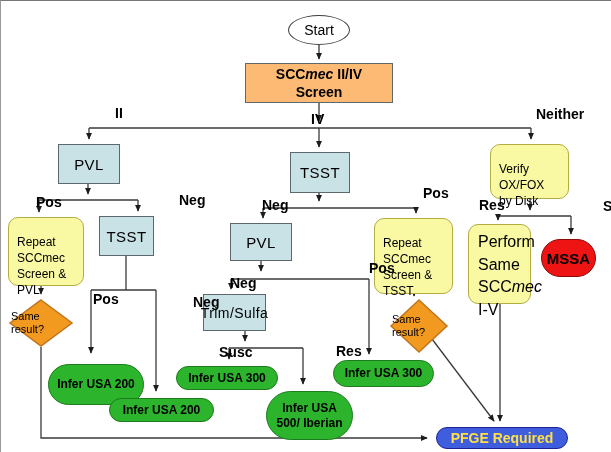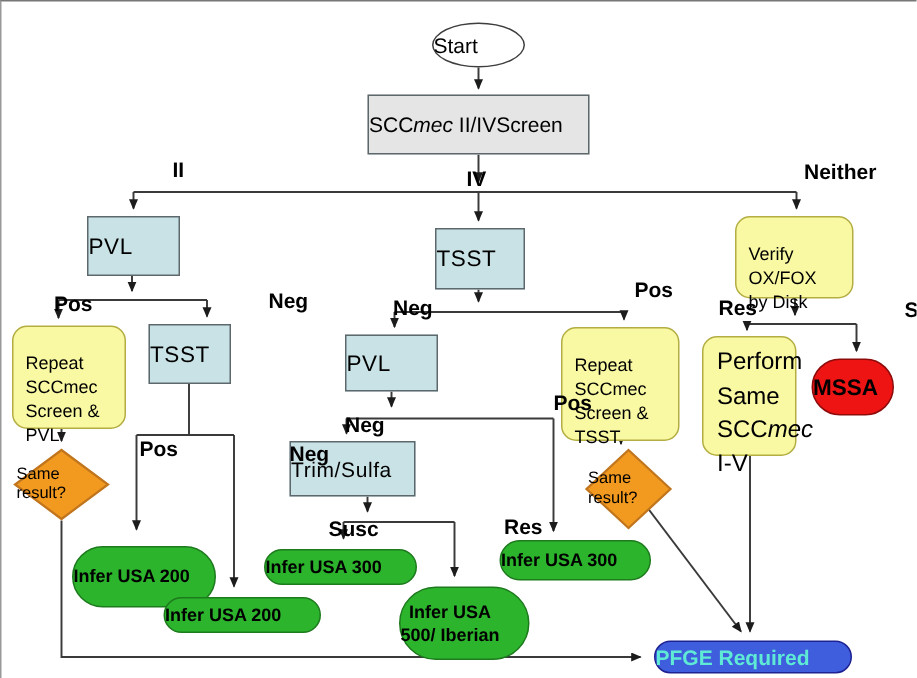--- a/index.html
+++ b/index.html
@@ -2,30 +2,30 @@
 <html><head>
 <meta charset="utf-8">
 <style>
   html,body{margin:0;padding:0;background:#fff;}
   .canvas{
     position:relative;width:611px;height:452px;background:#ffffff;
     font-family:"Liberation Sans",sans-serif;color:#000;overflow:hidden;
     border-top:1px solid #777;border-left:1px solid #999;
   }
   svg.wires{position:absolute;left:0;top:0;}
-  .n{position:absolute;box-sizing:border-box;display:flex;align-items:center;justify-content:flex-start;text-align:center;}
+  .n{position:absolute;box-sizing:border-box;display:flex;align-items:center;justify-content:center;text-align:center;}
   .rect{background:#c9e2e6;border:1.5px solid #5d686d;font-size:15px;letter-spacing:.4px;}
-  .screenbox{background:#e5e5e5;border:1.5px solid #5d686d;font-size:14px;font-weight:normal;flex-direction:row;line-height:1.3;}
+  .screenbox{background:#fdba74;border:1.5px solid #5d686d;font-size:14px;font-weight:bold;flex-direction:column;line-height:1.3;}
   .round{background:#f9f8a3;border:1.5px solid #b3ad42;border-radius:10px;display:block;text-align:left;
          font-size:12px;line-height:1.34;padding:16px 2px 0 8px;white-space:pre-line;}
   .stad{border-radius:999px;}
   .green{background:#2db42d;border:1.5px solid #1d7a1d;font-size:12px;font-weight:bold;white-space:pre-line;line-height:1.25;}
   .startoval{background:#fff;border:1.5px solid #3f3f3f;border-radius:50%;font-size:14px;}
   .mssa{background:#ee1414;border:1.5px solid #8d0b0b;font-size:15px;font-weight:bold;}
-  .pfge{background:#3f5ede;border:1.5px solid #1f2292;color:#5eead4;font-size:14px;font-weight:bold;}
+  .pfge{background:#3f5ede;border:1.5px solid #1f2292;color:#fde047;font-size:14px;font-weight:bold;}
   .dmtxt{position:absolute;font-size:11px;line-height:1.18;text-align:left;white-space:pre-line;}
   .el{position:absolute;font-size:14px;font-weight:bold;white-space:nowrap;padding-left:32px;}
   .ws{white-space:pre;}
   .it{font-style:italic;}
   .perfline{text-align:left;line-height:1.42;font-size:16px;}
   .perform{background:#f9f8a3;border:1.5px solid #b3ad42;border-radius:10px;display:block;padding:6px 2px 0 9px;}
 </style>
 </head>
 <body>
 
@@ -126,21 +126,21 @@
   </div>
 
   <div class="n rect" style="left:289px;top:151px;width:60px;height:41px;">
     <span>TSST</span>
   </div>
 
   <div class="n rect" style="left:229px;top:222px;width:62px;height:38px;">
     <span>PVL</span>
   </div>
 
-  <div class="n rect" style="left:192px;top:293px;width:84px;height:37px;font-size:14px;">
+  <div class="n rect" style="left:202px;top:293px;width:63px;height:37px;font-size:14px;">
     <span>Trim/Sulfa</span>
   </div>
 
   <div class="n green stad" style="left:175px;top:365px;width:102px;height:24px;">
     <span>Infer USA 300</span>
   </div>
 
   <div class="n green stad" style="left:265px;top:390px;width:87px;height:49px;">
     <span style="white-space:pre-line;">Infer USA
 500/ Iberian</span>

